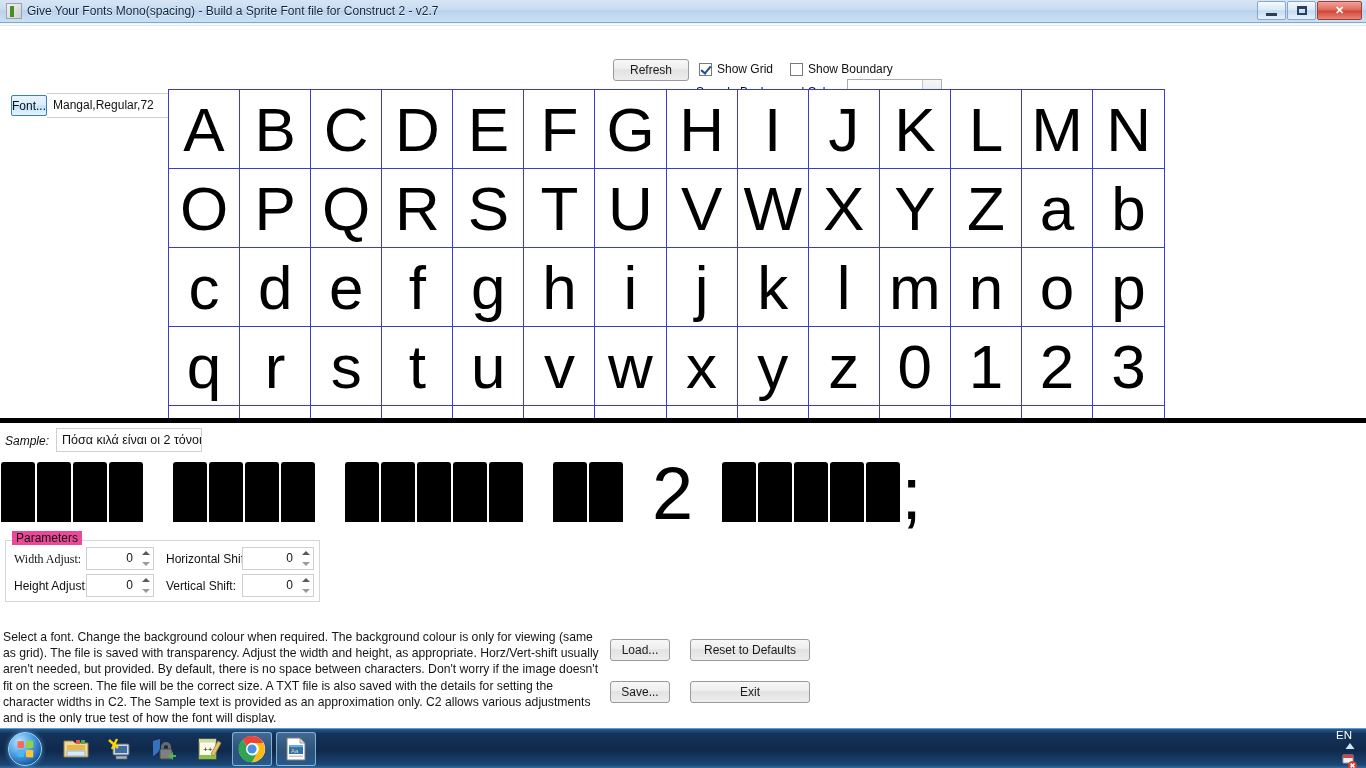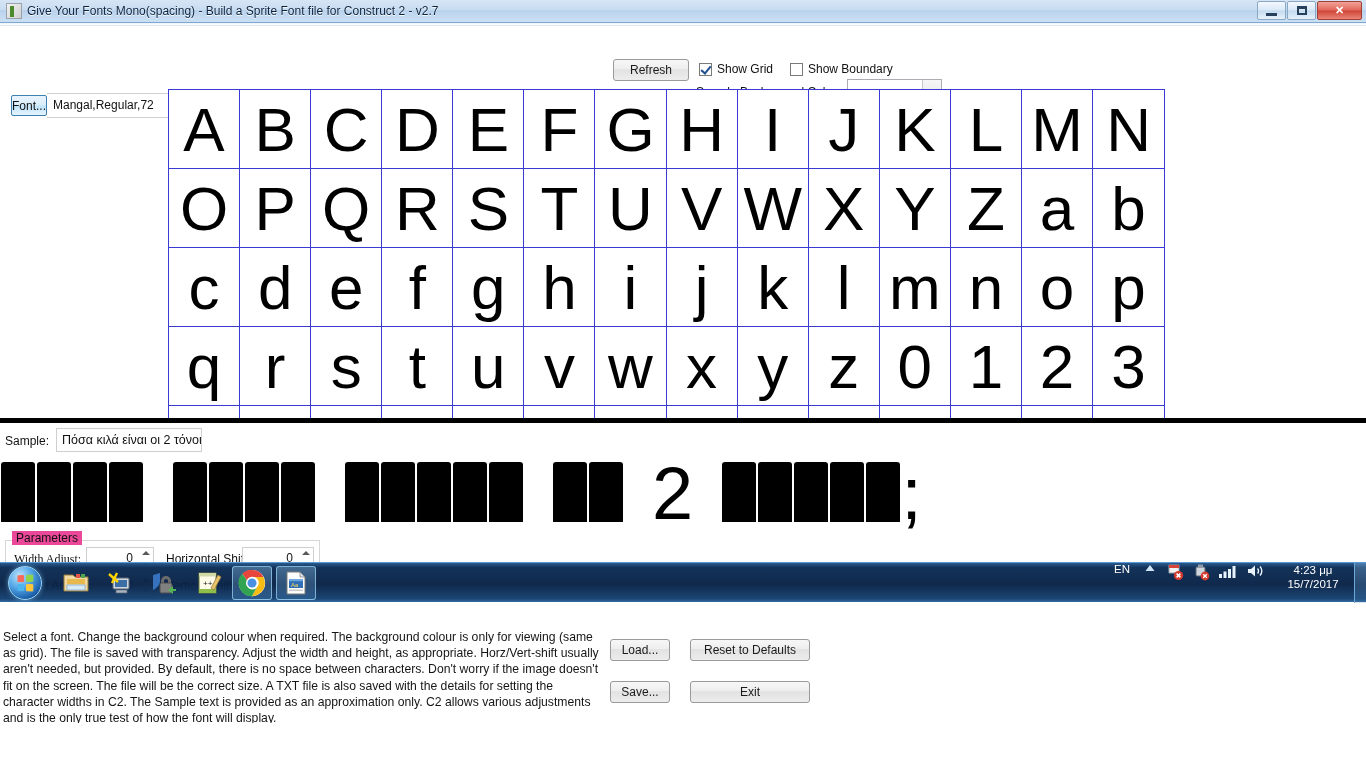--- a/index.html
+++ b/index.html
@@ -5,21 +5,21 @@
   * { box-sizing: border-box; }
   html, body {
     margin: 0; padding: 0;
     width: 1366px; height: 768px;
     overflow: hidden;
     font-family: "Liberation Sans", sans-serif;
     background: #ffffff;
   }
   #app {
     position: absolute; left: 0; top: 0;
-    width: 1366px; height: 602px;
+    width: 1366px; height: 768px;
     background: #ffffff;
   }
 
   
   .titlebar {
     position: absolute; left: 0; top: 0; width: 1366px; height: 23px;
     background: linear-gradient(to bottom, #d6e5f5 0%, #c8dcf0 45%, #b9d2ec 48%, #cbe0f4 100%);
     border-bottom: 1px solid #7fa8cc;
     display: flex; align-items: center;
   }
@@ -126,21 +126,21 @@
     display: flex; align-items: center; justify-content: center;
     font-size: 62px; line-height: 1; color: #000000;
     font-family: "Liberation Sans", sans-serif; overflow: hidden;
   }
   .gcell:last-child { border-right: none; }
   .black-rule {
     position: absolute; left: 0; top: 418px; width: 1366px; height: 5px; background: #000000;
   }
 
   
-  .sample-label { position: absolute; left: 5px; top: 434px; font-size: 12px; color: #111; }
+  .sample-label { position: absolute; left: 5px; top: 434px; font-size: 12px; color: #111; font-style: italic; }
   .sample-input {
     position: absolute; left: 56px; top: 428px; width: 146px; height: 24px;
     border: 1px solid #cfcfcf; background: #ffffff;
     font-size: 12.5px; color: #111; line-height: 22px; padding-left: 5px; overflow: hidden;
     white-space: nowrap;
   }
   .sample-render {
     position: absolute; left: 0px; top: 456px; width: 1000px; height: 76px;
     display: flex; align-items: flex-start;
     font-size: 74px; line-height: 76px; color: #000000; white-space: pre;
@@ -216,22 +216,22 @@
   .tb-icons { display: flex; align-items: center; margin-left: 8px; gap: 4px; }
   .tb-item {
     width: 40px; height: 34px; display: flex; align-items: center; justify-content: center;
     border-radius: 3px; flex: none;
   }
   .tb-item.active {
     background: linear-gradient(to bottom, rgba(150,205,245,0.36), rgba(90,160,220,0.22));
     border: 1px solid rgba(170,225,255,0.65);
   }
   .tray {
-    position: absolute; right: 0; top: 0; height: 40px; display: flex; align-items: flex-start;
-    color: #ffffff; font-size: 11.5px;
+    position: absolute; right: 0; top: 0; height: 40px; display: flex; align-items: flex-end;
+    color: #ffffff; font-size: 11.5px; flex-direction: column;
   }
   .tray-lang { margin-right: 14px; }
   .tray-chev { margin-right: 10px; }
   .tray-ico { margin-right: 8px; display:flex; align-items:center; }
   .clock {
     width: 78px; text-align: center; line-height: 14px; font-size: 11.5px; color: #ffffff;
     margin-right: 2px;
   }
   .showdesk { width: 12px; height: 40px; border-left: 1px solid #6aa9da;
     background: linear-gradient(to bottom, rgba(140,195,240,0.35), rgba(60,120,180,0.2)); }

